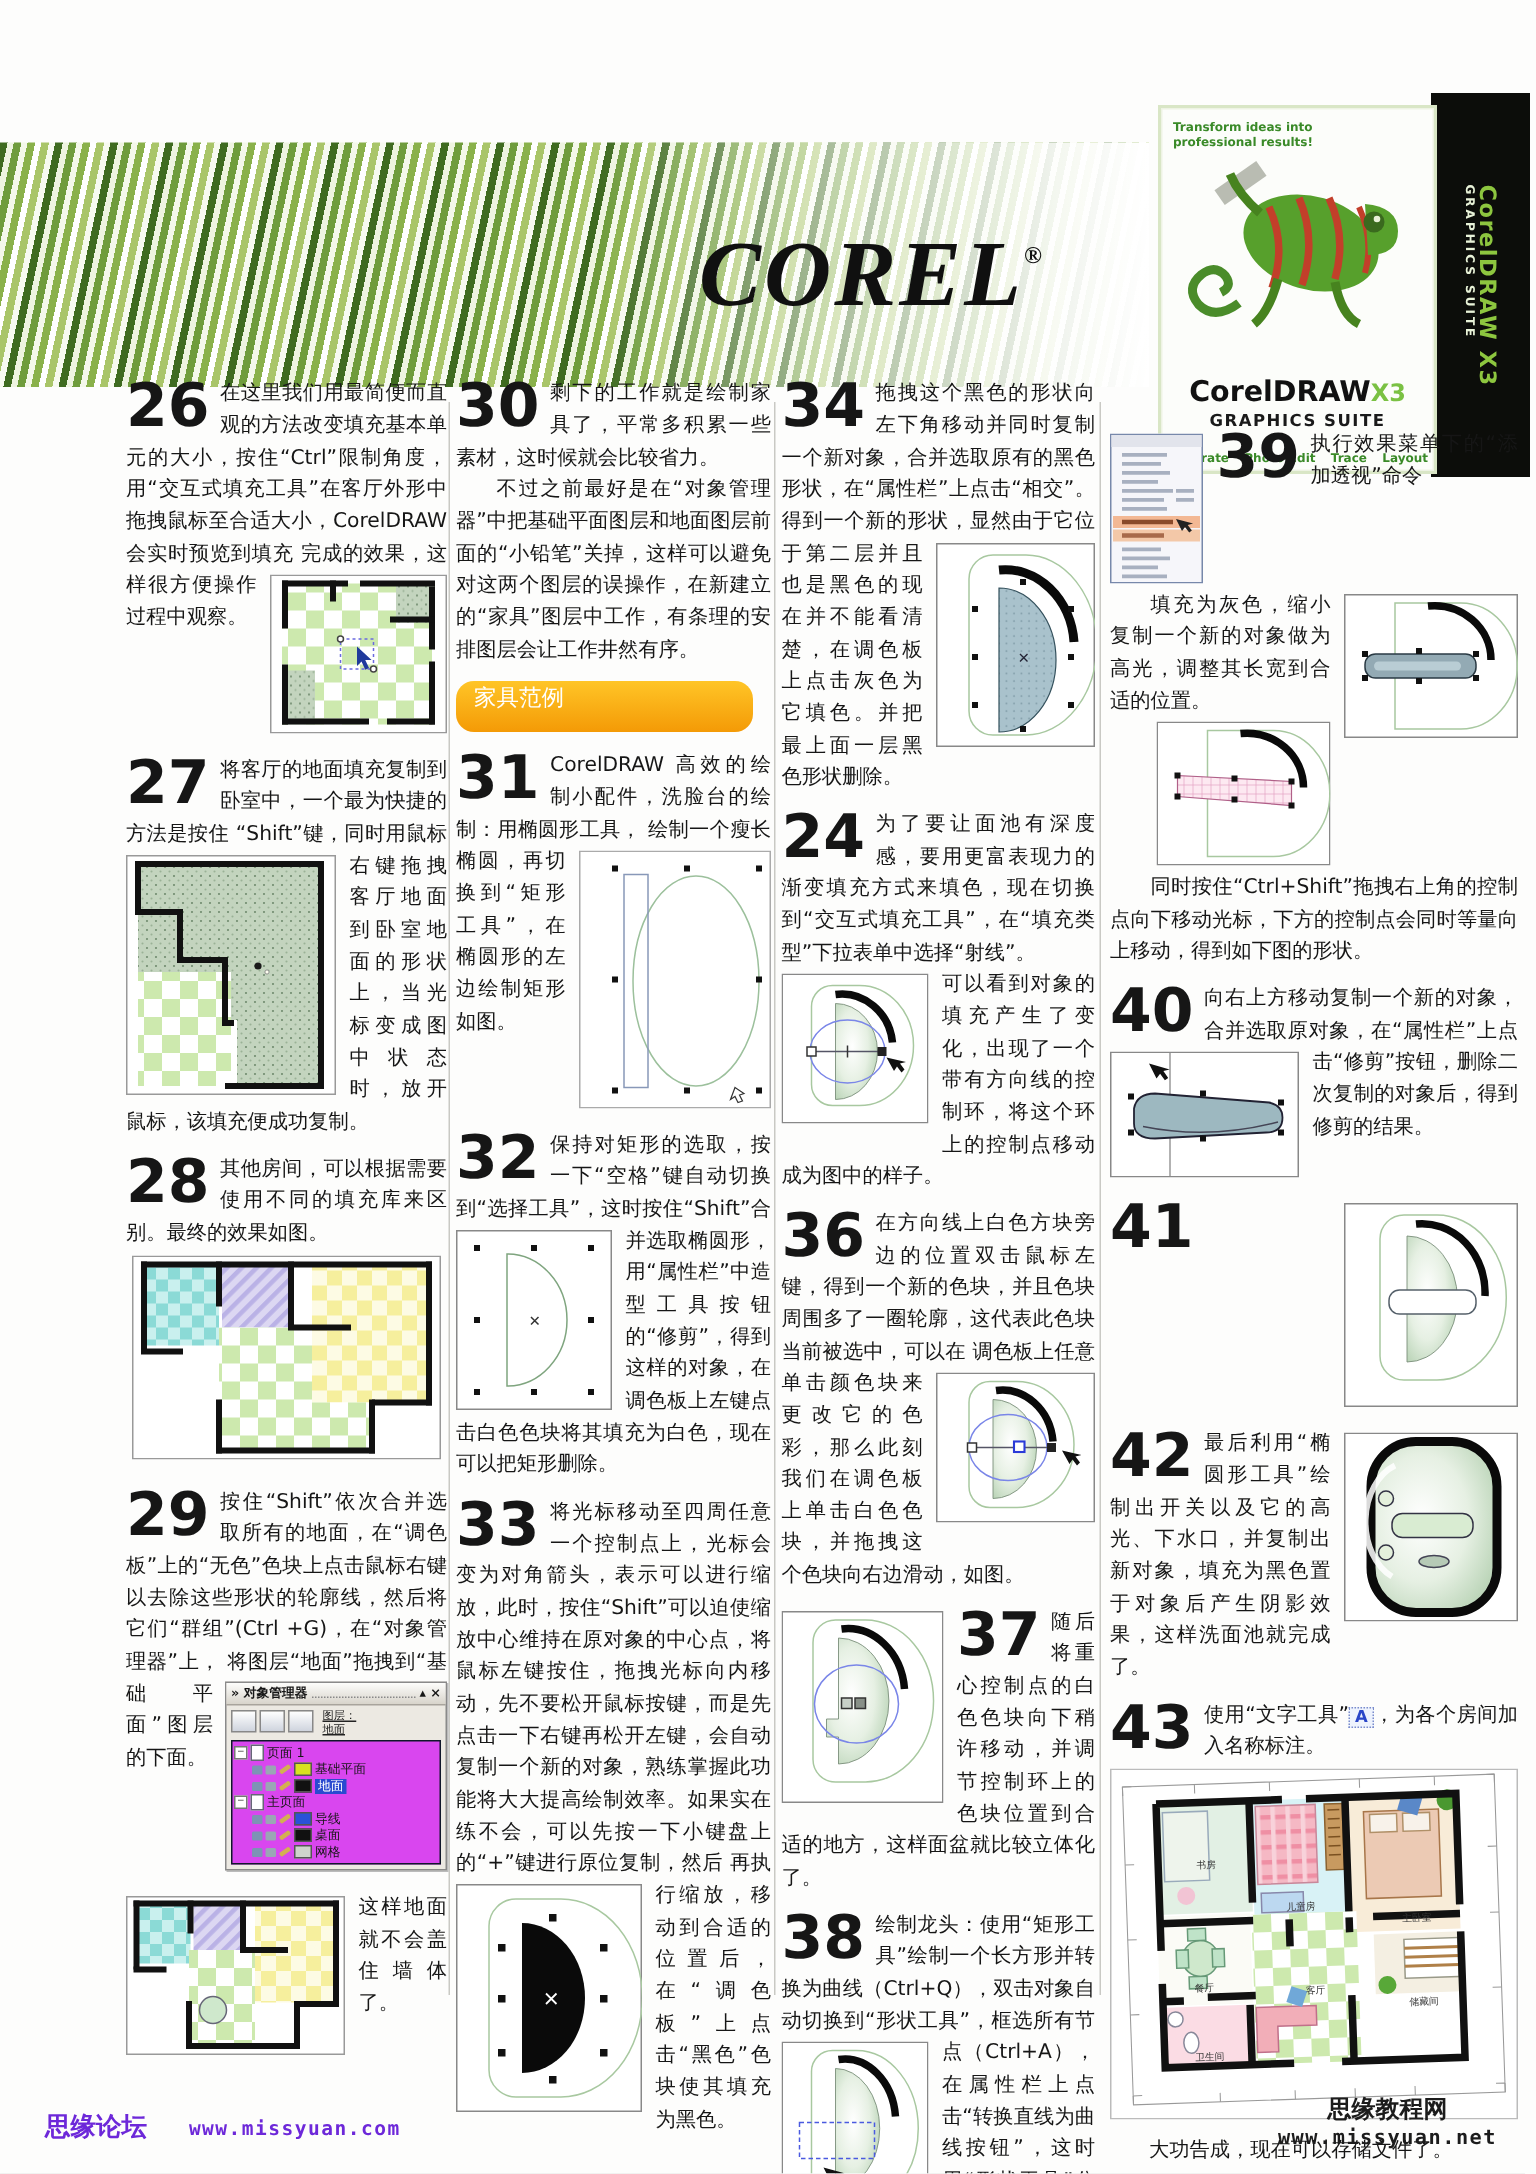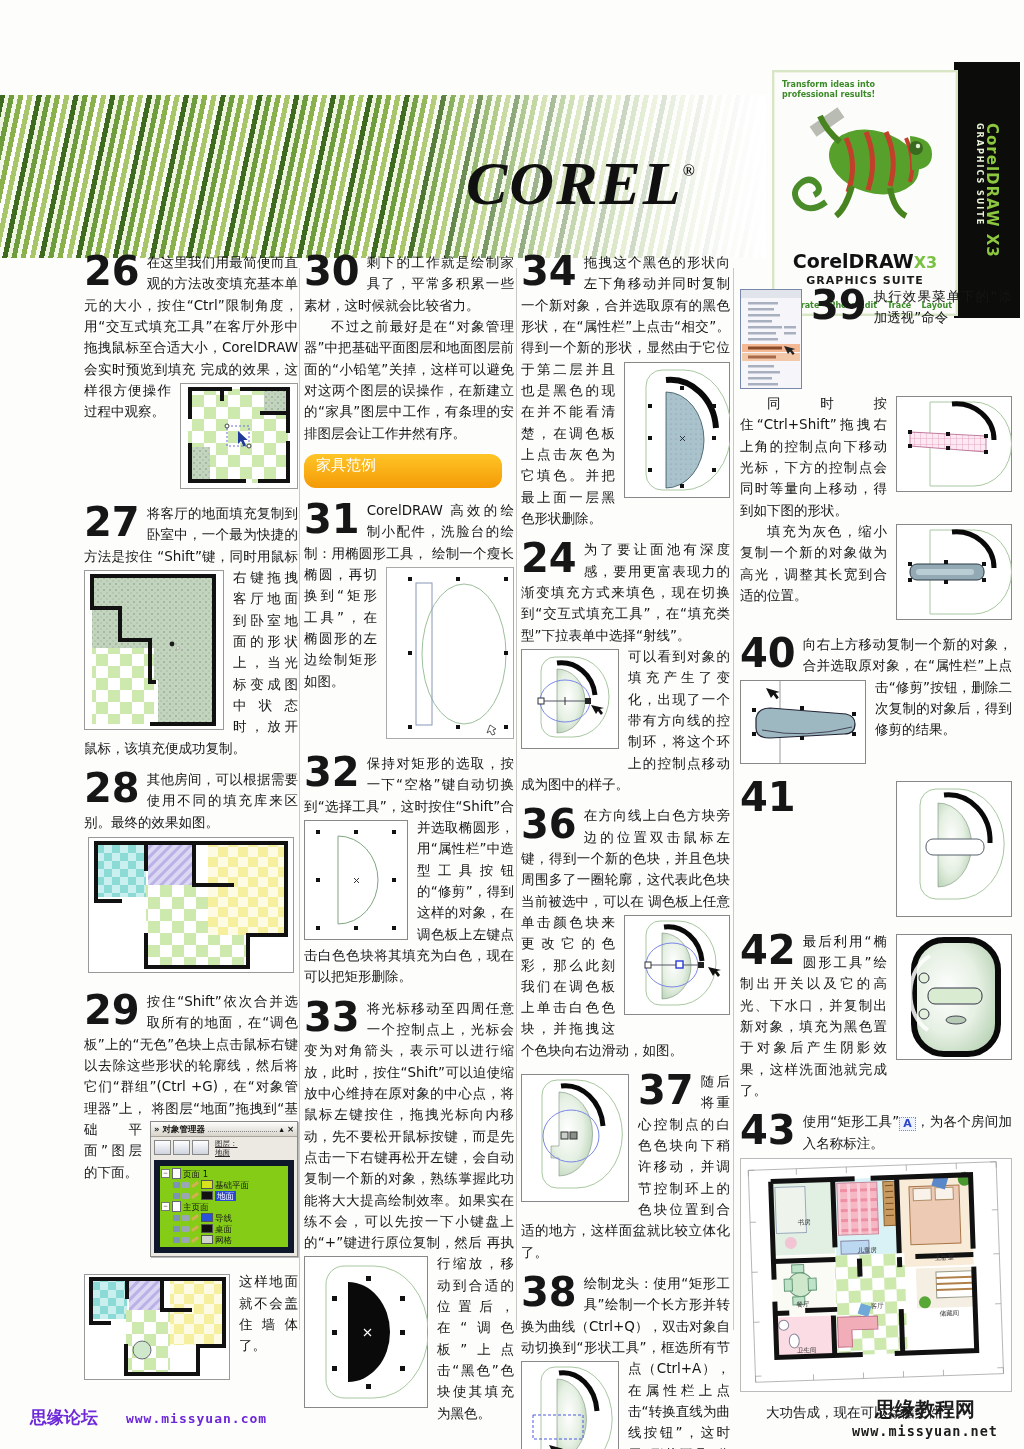--- a/index.html
+++ b/index.html
@@ -55,40 +55,40 @@
   .indent{text-indent:2em;}
   
   .objmgr{float:right;width:146px;margin:2px 0 4px 8px;border:1px solid #8a8a8a;background:#ece9e2;
      font-size:8.5px;line-height:1.2;box-shadow:1px 1px 0 #bbb;}
   .om-title{display:flex;align-items:center;gap:3px;background:linear-gradient(#fdfdfb,#d8d4cb);
      border-bottom:1px solid #a8a49c;padding:2px 3px;font-weight:bold;font-size:8.5px;}
   .om-title .grow{flex:1;border-bottom:1px dotted #888;height:5px;}
   .om-toolbar{display:flex;gap:2px;padding:3px;align-items:flex-start;}
   .om-btn{width:15px;height:13px;border:1px solid #888;background:linear-gradient(#fff,#cfd4de);display:inline-block;}
   .om-layer{margin-left:4px;font-size:7.5px;line-height:1.15;color:#222;text-decoration:underline;}
-  .om-tree{background:#84cc16;border:6px solid #0f172a;margin:0 3px 3px 3px;padding:2px 1px;}
+  .om-tree{background:#d946ef;border:1px solid #0f172a;margin:0 3px 3px 3px;padding:2px 1px;}
   .om-row{display:flex;align-items:center;gap:2px;height:11px;white-space:nowrap;}
   .om-row .ind{width:10px;}
   .tog{width:7px;height:7px;border:1px solid #777;font-size:6px;line-height:5px;text-align:center;color:#333;background:#fff;}
   .pgicon{width:7px;height:9px;border:1px solid #667;background:#fefefe;}
   .mini{width:7px;height:6px;display:inline-block;border-radius:1px;}
   .eye{background:#7d93b5;}
   .prn{background:#9aa6b5;}
   .pen{background:#d3b052;transform:rotate(-35deg);width:8px;height:3px;}
   .chip{width:10px;height:7px;border:1px solid #555;display:inline-block;}
   .om-sel{background:#2a4ad0;color:#fff;padding:0 2px;}
   
   .tticon{display:inline-block;border:1px dotted #7a8ccc;background:#eef3fd;color:#2a46c8;
      font-weight:bold;font-size:11px;line-height:12px;padding:0 3px;vertical-align:-1px;}
   .closing{margin:10px 0 0 26px;}
   
   .foot-l{position:absolute;left:30px;top:1406px;font-size:17px;font-weight:bold;color:#6d28d9;}
   .foot-l .url{font-family:"DejaVu Sans Mono",monospace;font-size:13px;letter-spacing:1px;margin-left:22px;}
   .foot-r{position:absolute;right:26px;top:1396px;text-align:center;font-weight:bold;color:#1c1c1c;}
-  .foot-r .site{font-size:20px;}
+  .foot-r .site{font-size:16px;}
   .foot-r .url{font-family:"DejaVu Sans Mono",monospace;font-size:13.5px;letter-spacing:1px;}
 </style>
 </head>
 <body>
 
 <svg width="0" height="0" style="position:absolute" aria-hidden="true">
 <defs>
   <pattern id="ckG" width="24" height="24" patternUnits="userSpaceOnUse">
     <rect width="24" height="24" fill="#ffffff"></rect>
         <rect width="12" height="12" fill="#cde9ae"></rect>
@@ -554,50 +554,50 @@
         <path d="M44,57 l4,8 2,-2.6 2.8,3.6 1.8,-1.4 -2.8,-3.6 3.6,-1 z" fill="#222"></path>
       </svg>
       <span class="num">39</span>
       <span>执行效果菜单下的“添加透视”命令</span>
       <div style="clear:both"></div>
       <div>
         <svg class="fig fr" width="116" height="96" viewBox="0 0 116 96">
           <rect x="0.5" y="0.5" width="115" height="95" fill="#fff" stroke="#888"></rect>
           <path d="M34,6 h44 a34,38 0 0 1 0,84 h-44 Z" fill="none" stroke="#a8c8a0"></path>
           <path d="M56,8 A38,36 0 0 1 98,44" fill="none" stroke="#0a0a0a" stroke-width="5"></path>
-          <polygon points="14,36 90,40 90,56 14,50" fill="url(#gridP)" stroke="#b06088" stroke-width="0.8"></polygon>
-          <g fill="#111">
-            <rect x="12" y="34" width="4" height="4"></rect>
-              <rect x="50" y="36" width="4" height="4"></rect>
-              <rect x="88" y="38" width="4" height="4"></rect>
-            <rect x="12" y="48" width="4" height="4"></rect>
-              <rect x="50" y="50" width="4" height="4"></rect>
-              <rect x="88" y="54" width="4" height="4"></rect>
-          </g>
-        </svg>
-        <div class="indent">同时按住“Ctrl+Shift”拖拽右上角的控制点向下移动光标，下方的控制点会同时等量向上移动，得到如下图的形状。</div>
-      </div>
-      <div>
-        <svg class="fig fr" width="116" height="96" viewBox="0 0 116 96">
-          <rect x="0.5" y="0.5" width="115" height="95" fill="#fff" stroke="#888"></rect>
-          <path d="M34,6 h44 a34,38 0 0 1 0,84 h-44 Z" fill="none" stroke="#a8c8a0"></path>
-          <path d="M56,8 A38,36 0 0 1 98,44" fill="none" stroke="#0a0a0a" stroke-width="5"></path>
           <rect x="14" y="40" width="74" height="16" rx="7" fill="#93aab4" stroke="#2a3a44"></rect>
           <rect x="20" y="45" width="58" height="6" rx="3" fill="#b9cdd4"></rect>
           <g fill="#111">
             <rect x="12" y="38" width="4" height="4"></rect>
               <rect x="48" y="36" width="4" height="4"></rect>
               <rect x="86" y="38" width="4" height="4"></rect>
             <rect x="12" y="54" width="4" height="4"></rect>
               <rect x="48" y="56" width="4" height="4"></rect>
               <rect x="86" y="54" width="4" height="4"></rect>
           </g>
         </svg>
         <div class="indent">填充为灰色，缩小复制一个新的对象做为高光，调整其长宽到合适的位置。</div>
       </div>
+      <div>
+        <svg class="fig fr" width="116" height="96" viewBox="0 0 116 96">
+          <rect x="0.5" y="0.5" width="115" height="95" fill="#fff" stroke="#888"></rect>
+          <path d="M34,6 h44 a34,38 0 0 1 0,84 h-44 Z" fill="none" stroke="#a8c8a0"></path>
+          <path d="M56,8 A38,36 0 0 1 98,44" fill="none" stroke="#0a0a0a" stroke-width="5"></path>
+          <polygon points="14,36 90,40 90,56 14,50" fill="url(#gridP)" stroke="#b06088" stroke-width="0.8"></polygon>
+          <g fill="#111">
+            <rect x="12" y="34" width="4" height="4"></rect>
+              <rect x="50" y="36" width="4" height="4"></rect>
+              <rect x="88" y="38" width="4" height="4"></rect>
+            <rect x="12" y="48" width="4" height="4"></rect>
+              <rect x="50" y="50" width="4" height="4"></rect>
+              <rect x="88" y="54" width="4" height="4"></rect>
+          </g>
+        </svg>
+        <div class="indent">同时按住“Ctrl+Shift”拖拽右上角的控制点向下移动光标，下方的控制点会同时等量向上移动，得到如下图的形状。</div>
+      </div>
     </div>
 
     <div class="step">
       <span class="num">40</span>
       <span>向右上方移动复制一个新的对象，合并选取原对象，在“属性栏”上点击“修剪”按钮，删除二</span>
       <svg class="fig fl" width="126" height="84" viewBox="0 0 126 84">
         <rect x="0.5" y="0.5" width="125" height="83" fill="#fff" stroke="#888"></rect>
         <line x1="40" y1="1" x2="40" y2="83" stroke="#999"></line>
         <path d="M16,38 q2,-10 14,-10 l76,6 q9,2 9,10 q0,10 -11,10 l-74,4 q-14,0 -14,-10 z" fill="#9db8c0" stroke="#223" stroke-width="1.2"></path>
         <path d="M22,50 q44,9 90,-3" fill="none" stroke="#445"></path>
@@ -634,21 +634,21 @@
         <circle cx="28" cy="44" r="5" fill="#e4f0dc" stroke="#334"></circle>
         <circle cx="28" cy="80" r="5" fill="#e4f0dc" stroke="#334"></circle>
         <ellipse cx="60" cy="86" rx="10" ry="4" fill="#b6cab6" stroke="#445"></ellipse>
       </svg>
       <span class="num">42</span>
       <span>最后利用“椭圆形工具”绘制出开关以及它的高光、下水口，并复制出新对象，填充为黑色置于对象后产生阴影效果，这样洗面池就完成了。</span>
     </div>
 
     <div class="step">
       <span class="num">43</span>
-      <span>使用“矩形工具”</span><span class="tticon">A</span><span>，为各个房间加入名称标注。</span>
+      <span>使用“文字工具”</span><span class="tticon">A</span><span>，为各个房间加入名称标注。</span>
 
       <svg class="fig blockfig" width="272" height="234" viewBox="0 0 272 234">
         <rect x="0.5" y="0.5" width="271" height="233" fill="#fff" stroke="#bbb"></rect>
         <g transform="rotate(-2 136 117)">
           <g stroke="#999" stroke-width="0.7" fill="none">
             <rect x="12" y="8" width="248" height="212"></rect>
             <path d="M12,8 v6 M60,8 v6 M110,8 v6 M170,8 v6 M220,8 v6 M260,8 v6
                      M12,214 v6 M70,214 v6 M120,214 v6 M160,214 v6 M200,214 v6 M260,214 v6
                      M12,8 h6 M12,60 h6 M12,110 h6 M12,160 h6 M12,214 h6
                      M254,8 h6 M254,56 h6 M254,100 h6 M254,150 h6 M254,214 h6"></path>

